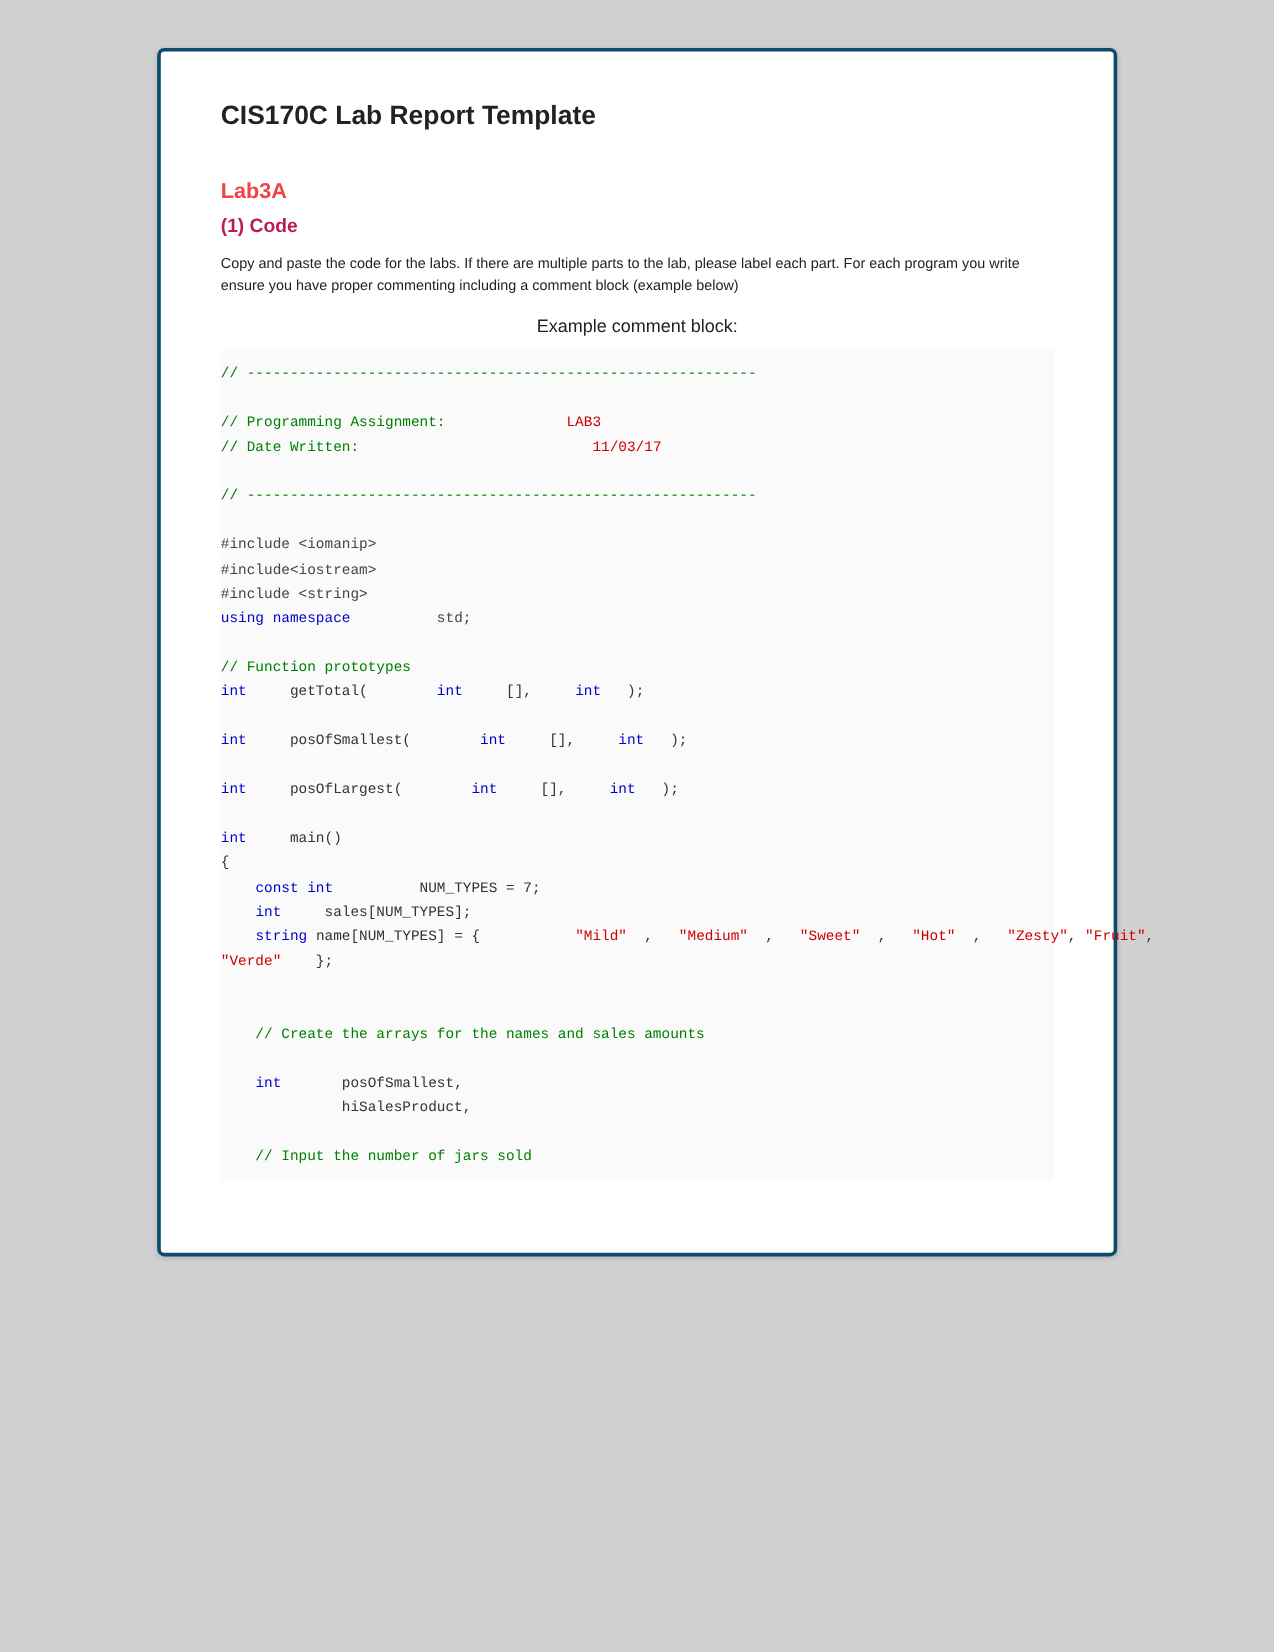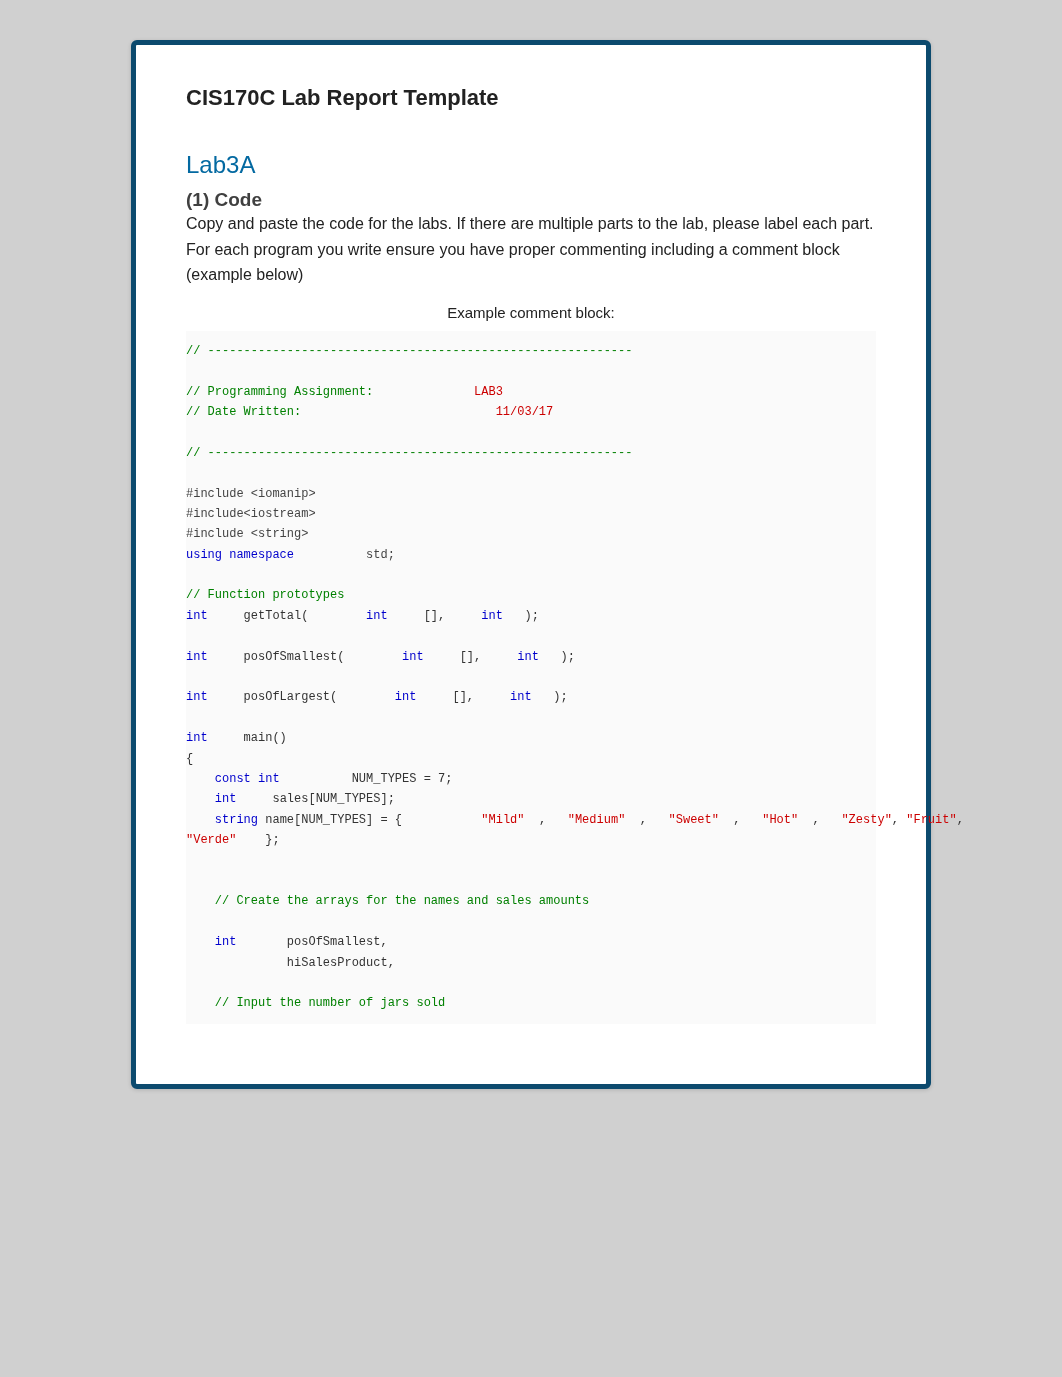--- a/index.html
+++ b/index.html
@@ -13,49 +13,50 @@
       font-family: Arial, sans-serif;
       display: flex;
       justify-content: center;
       align-items: flex-start;
       min-height: 1377px;
       padding: 40px 20px;
     }
 
     .page-container {
       background: #ffffff;
-      border: 5px solid #0c4a6e;
+      border: 3px solid #0c4a6e;
       border-radius: 6px;
       width: 800px;
       padding: 40px 50px 60px 50px;
       box-shadow: 0 1px 4px rgba(0,0,0,0.15);
     }
 
     .page-title {
       font-size: 22px;
       font-weight: bold;
       color: #222222;
       margin-bottom: 40px;
     }
 
     .section-title {
-      font-size: 24px;
-      font-weight: normal;
-      color: #0369a1;
+      font-size: 18px;
+      font-weight: bold;
+      color: #ef4444;
       margin-bottom: 8px;
     }
 
     .sub-section-title {
-      font-size: 19px;
+      font-size: 16px;
       font-weight: bold;
-      color: #404040;
+      color: #be185d;
+      margin-bottom: 12px;
     }
 
     .description-text {
-      font-size: 16px;
+      font-size: 12px;
       color: #222222;
       line-height: 1.6;
       margin-bottom: 16px;
     }
 
     .example-label {
       font-size: 15px;
       color: #222222;
       margin-bottom: 10px;
       text-align: center;

